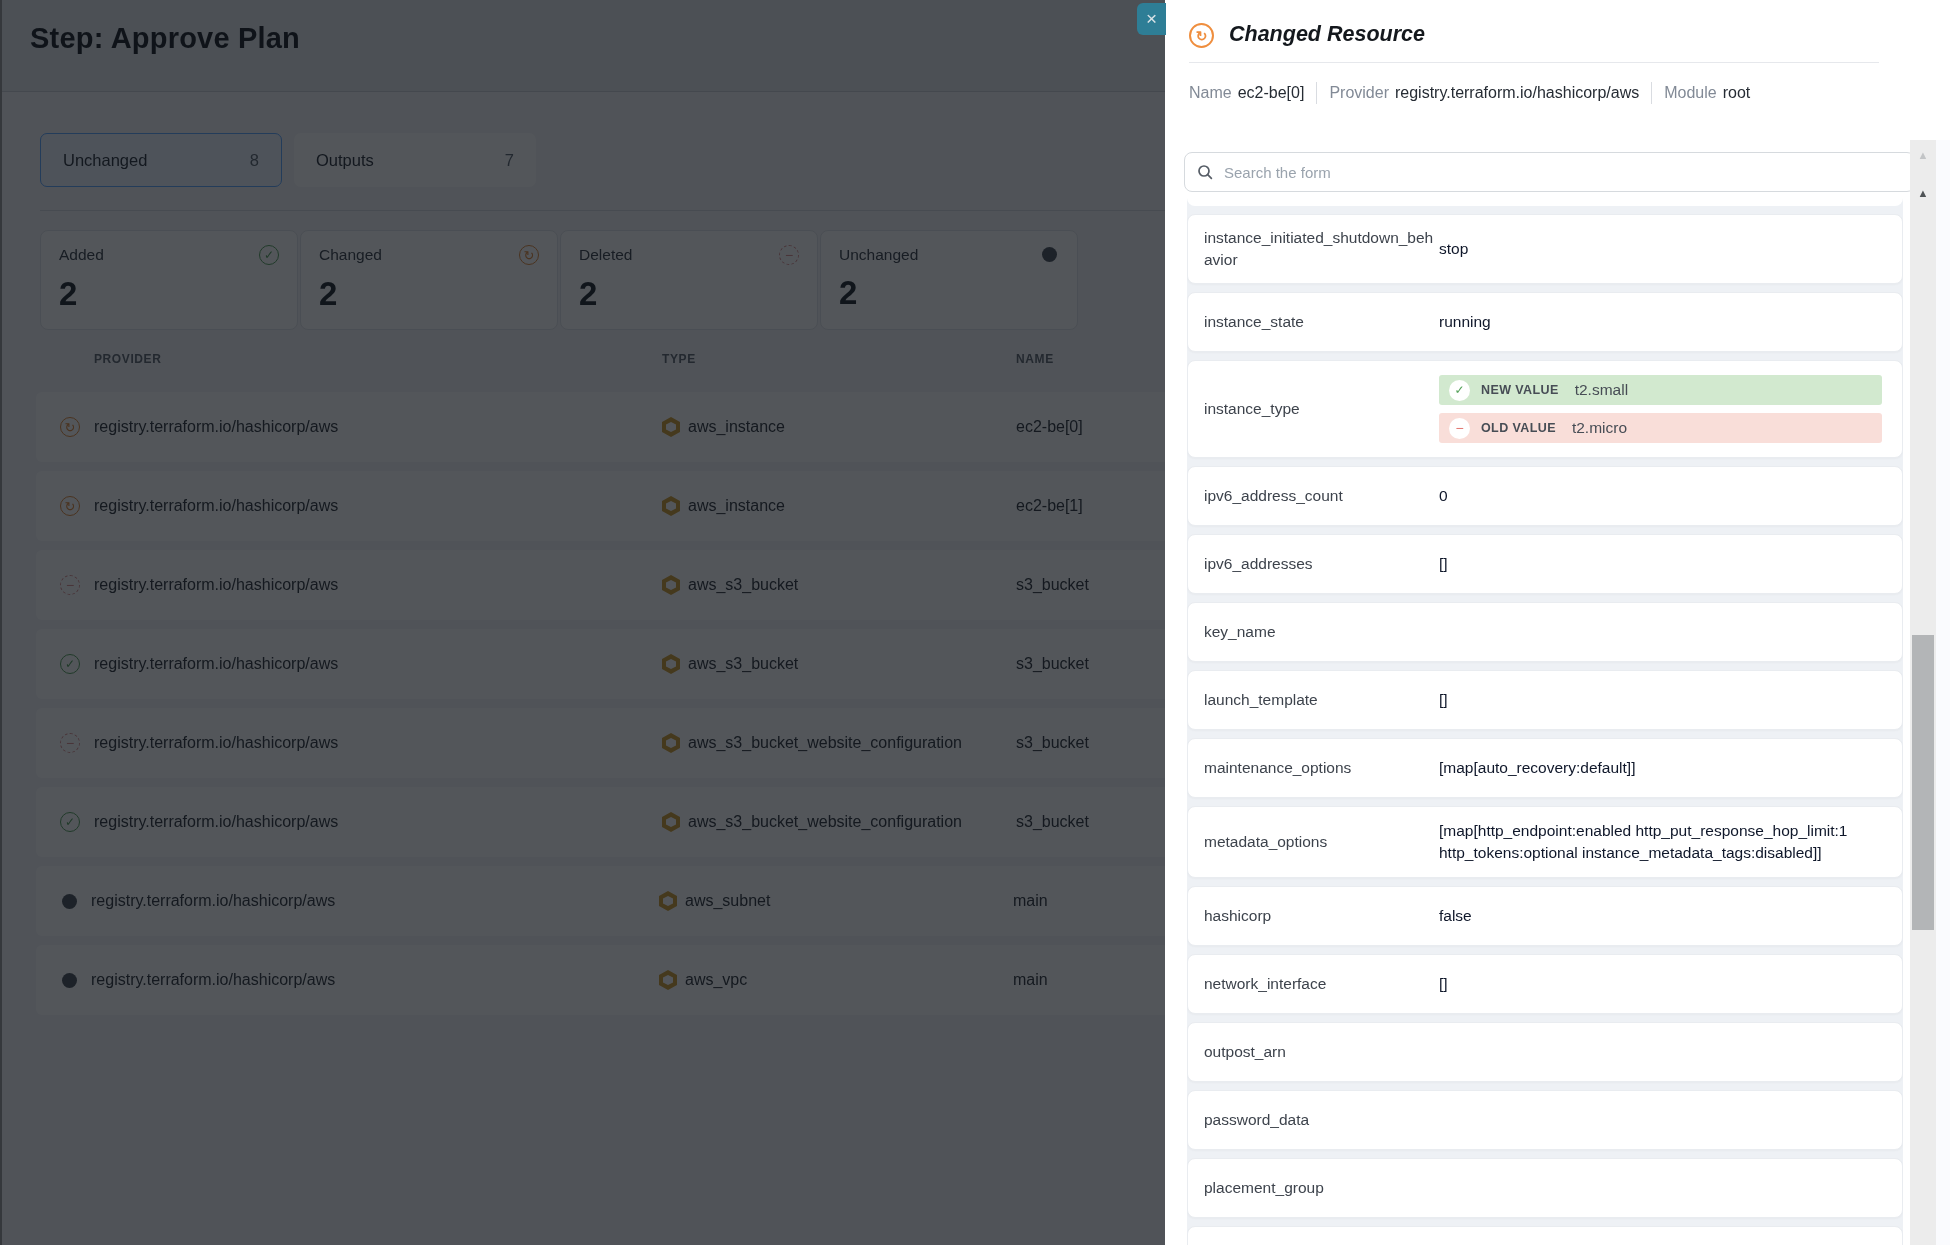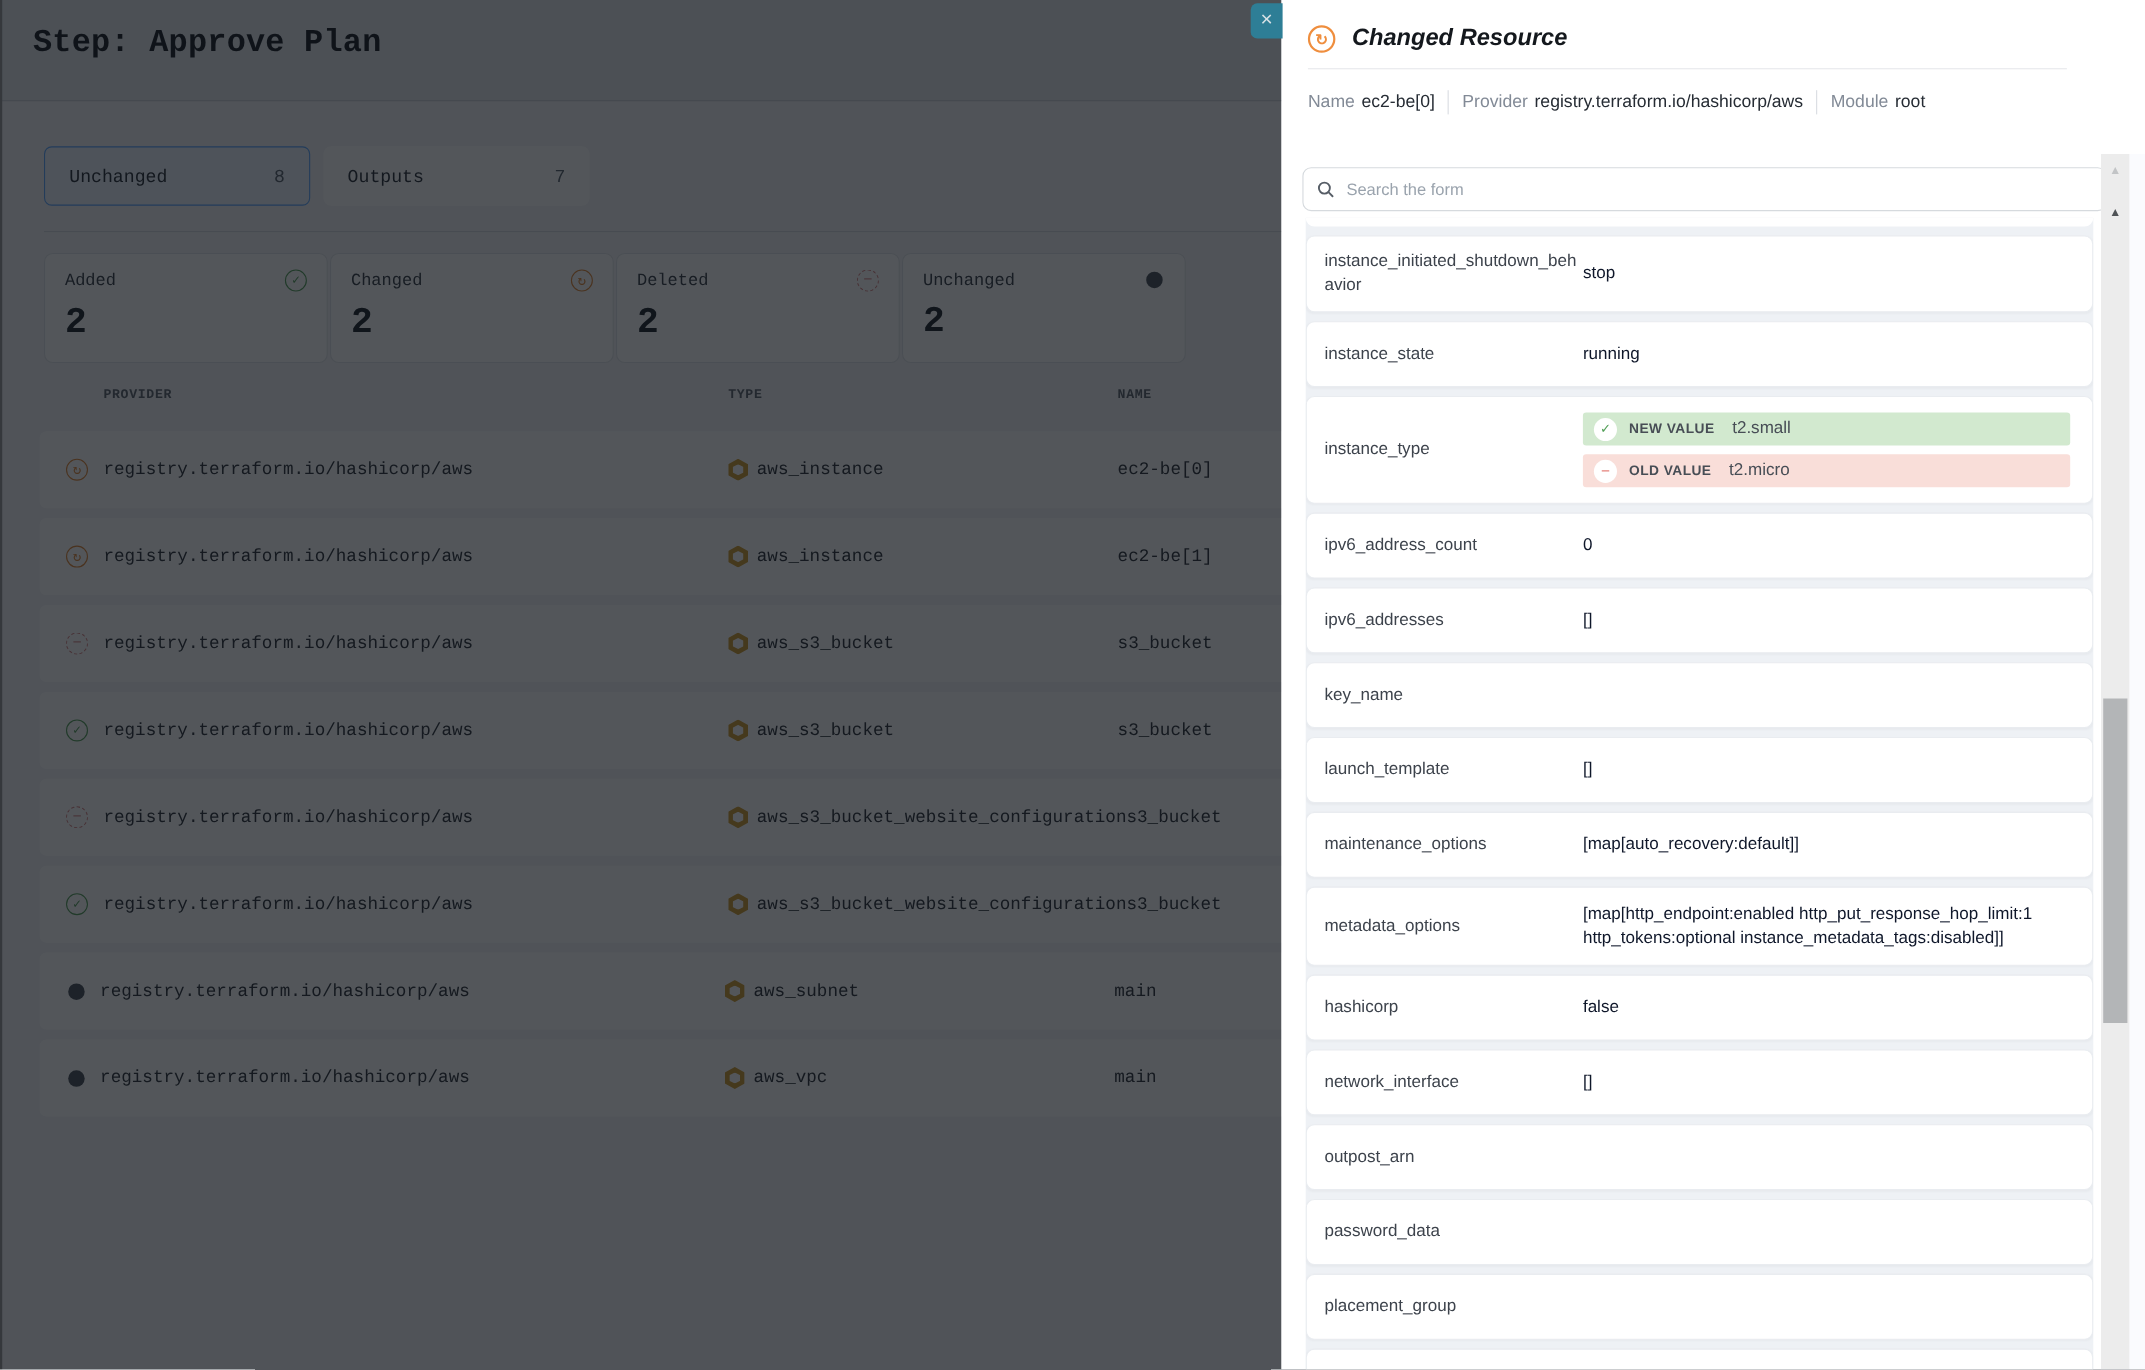--- a/index.html
+++ b/index.html
@@ -1,20 +1,20 @@
 <!DOCTYPE html>
 <html><head>
 <meta charset="utf-8">
 <style>
   html,body{margin:0;padding:0;}
   body{width:1950px;height:1245px;overflow:hidden;font-family:"Liberation Sans",sans-serif;background:#f4f5f7;}
   .app{position:relative;width:1950px;height:1245px;overflow:hidden;background:#f4f5f7;}
 
   
-  .main{position:absolute;inset:0;font-family:Liberation Mono, monospace;}
+  .main{position:absolute;inset:0;}
   .main-header{position:absolute;left:0;top:0;width:100%;height:92px;background:#e7eaee;border-bottom:1px solid #cdd1d6;box-sizing:border-box;}
   .page-title{position:absolute;left:30px;top:22px;font-size:29px;font-weight:bold;color:#1c2127;letter-spacing:.2px;}
 
   .tabs{position:absolute;left:40px;top:133px;display:flex;gap:12px;}
   .tab{width:242px;height:54px;box-sizing:border-box;border-radius:7px;display:flex;align-items:center;justify-content:space-between;padding:0 22px;font-size:16.5px;color:#2b313a;background:#ffffff;}
   .tab.selected{background:#eef5ff;border:1px solid #5ea7ff;}
   .tab .count{color:#5c6570;}
 
   .tabs-divider{position:absolute;left:40px;top:210px;width:1390px;height:1px;background:#d8dbdf;}
 

